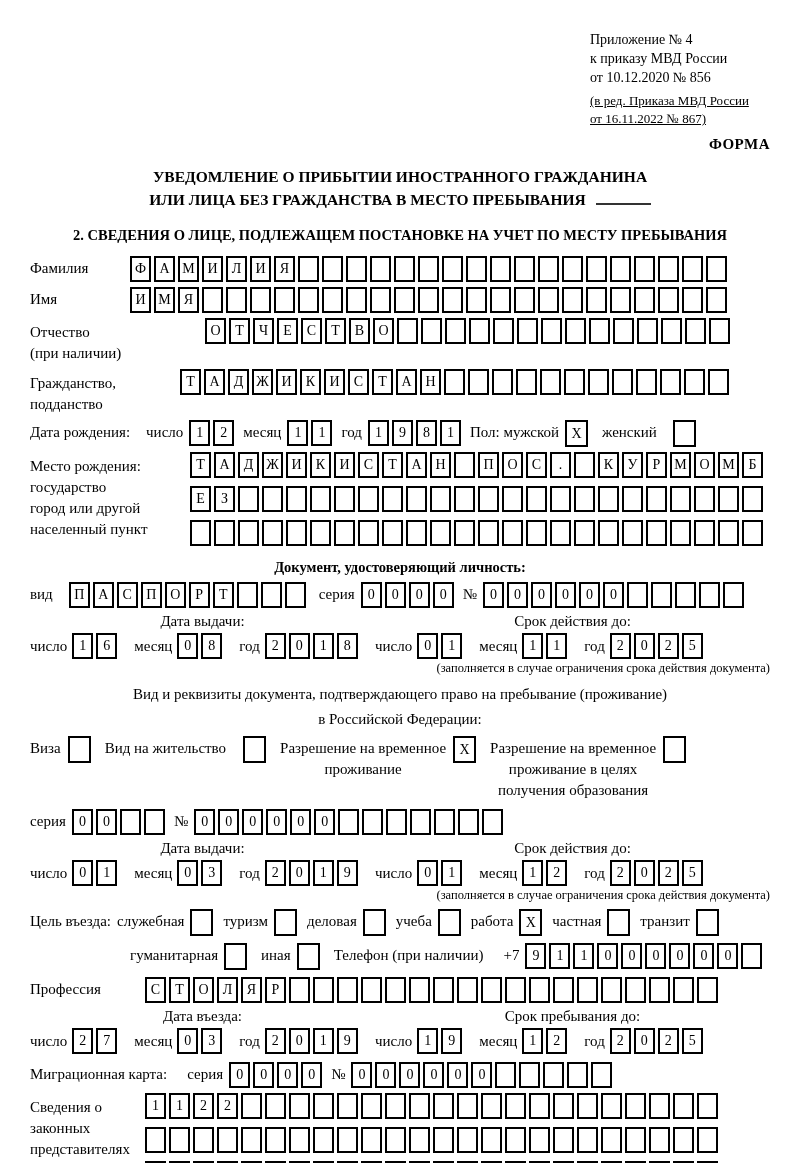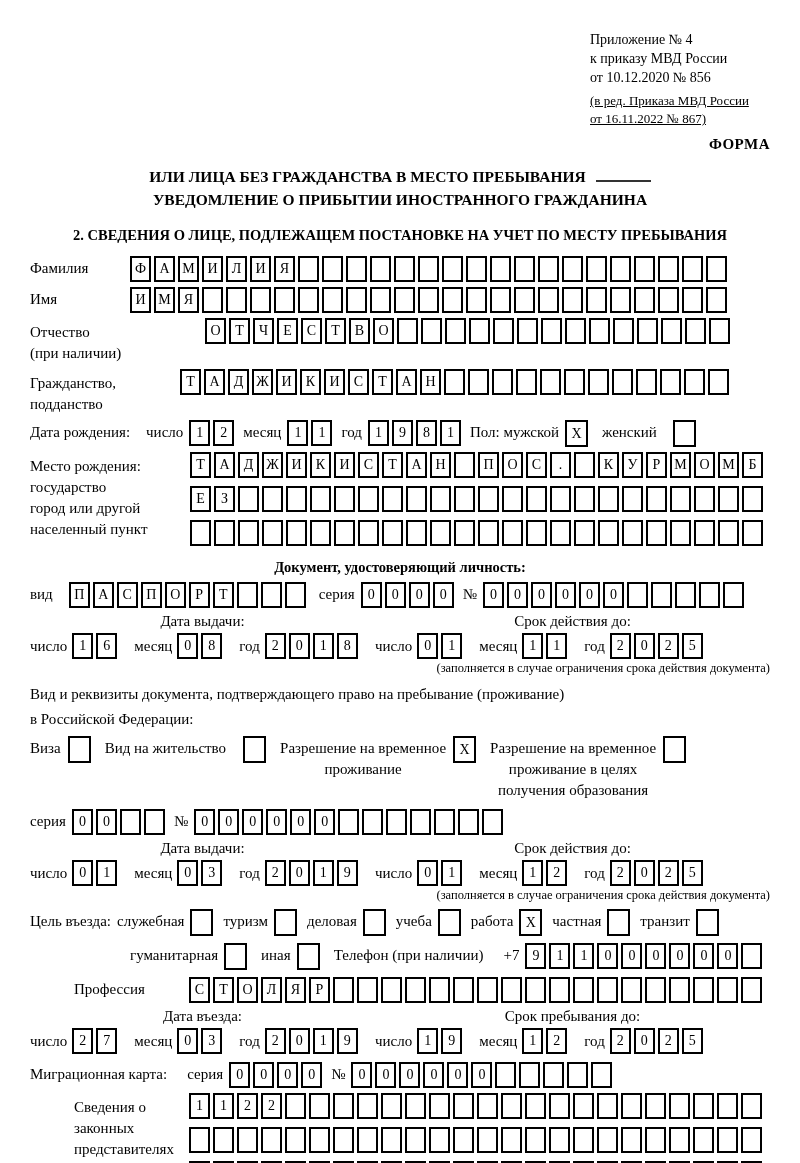--- a/index.html
+++ b/index.html
@@ -27,40 +27,40 @@
     display:inline-flex; align-items:center; justify-content:center;
     width:21px; height:26px; border:2px solid #000; margin-right:3px;
     font-size:14px; flex:none; background:#fff;
   }
   .boxes { display:inline-flex; flex:none; }
   .cb { width:23px; height:27px; margin-right:0; }
 
   .frow { display:flex; align-items:flex-start; margin-bottom:5px; }
   .lbl { flex:none; padding-top:4px; }
   .lbl2 { line-height:21px; padding-top:4px; }
-  .w100 { width:100px; } .w150 { width:150px; } .w160 { width:160px; } .w175 { width:175px; } .w115 { width:115px;margin-left:44px; }
+  .w100 { width:100px; } .w150 { width:150px; } .w160 { width:160px; } .w175 { width:175px; } .w115 { width:115px; }
   .stack { display:flex; flex-direction:column; }
   .stack .boxes { margin-bottom:8px; }
 
   .inlbl { flex:none; padding-top:4px; margin-right:6px; }
   .ml6 { margin-left:6px; } .ml10 { margin-left:10px; } .ml14 { margin-left:14px; }
 
   .doc-heading { text-align:center; font-weight:bold; font-size:14.5px; margin:2px 0 6px 0; }
 
   .daterow { display:flex; margin-bottom:2px; }
   .datecol { display:flex; flex-direction:column;font-family:Liberation Serif, serif; }
   .datecol-l { width:345px; }
   .datecol-r { flex:1;justify-content:space-between; }
   .dhead { text-align:center; margin-bottom:3px; }
   .dateline { display:flex; align-items:center; }
   .dlbl { margin-right:5px; }
   .dgap { margin-left:14px; }
   .footnote { font-size:12.5px; text-align:right; margin:2px 0 6px 0; }
 
-  .res-heading { line-height:25px; margin-bottom:4px; }
+  .res-heading { line-height:25px; margin-bottom:4px;text-align:center; }
   .optrow { display:flex; align-items:flex-start; margin-bottom:8px; }
   .opt { display:flex; align-items:flex-start; }
   .opt .optlbl { padding-top:4px; margin-right:7px; }
   .opt .optlines { text-align:center; line-height:21px; padding-top:2px; margin-right:7px; }
 
   .purp { margin-bottom:7px; }
   .indent100 { margin-left:100px; }
 </style>
 </head>
 <body>
@@ -72,22 +72,22 @@
     <div>к приказу МВД России</div>
     <div>от 10.12.2020 № 856</div>
   </div>
   <div class="revision">
     <div>(в ред. Приказа МВД России</div>
     <div>от 16.11.2022 № 867)</div>
   </div>
   <div class="form-label">ФОРМА</div>
 
   <div class="title">
+    <div>УВЕДОМЛЕНИЕ О ПРИБЫТИИ ИНОСТРАННОГО ГРАЖДАНИНА</div>
     <div><span>ИЛИ ЛИЦА БЕЗ ГРАЖДАНСТВА В МЕСТО ПРЕБЫВАНИЯ</span><span class="blank-line"></span></div>
-    <div>УВЕДОМЛЕНИЕ О ПРИБЫТИИ ИНОСТРАННОГО ГРАЖДАНИНА</div>
   </div>
 
   <div class="section-heading">2. СВЕДЕНИЯ О ЛИЦЕ, ПОДЛЕЖАЩЕМ ПОСТАНОВКЕ НА УЧЕТ ПО МЕСТУ ПРЕБЫВАНИЯ</div>
 
   <div class="frow">
     <span class="lbl w100">Фамилия</span>
     <span class="boxes">
         <span class="box">Ф</span>
         <span class="box">А</span>
         <span class="box">М</span>

